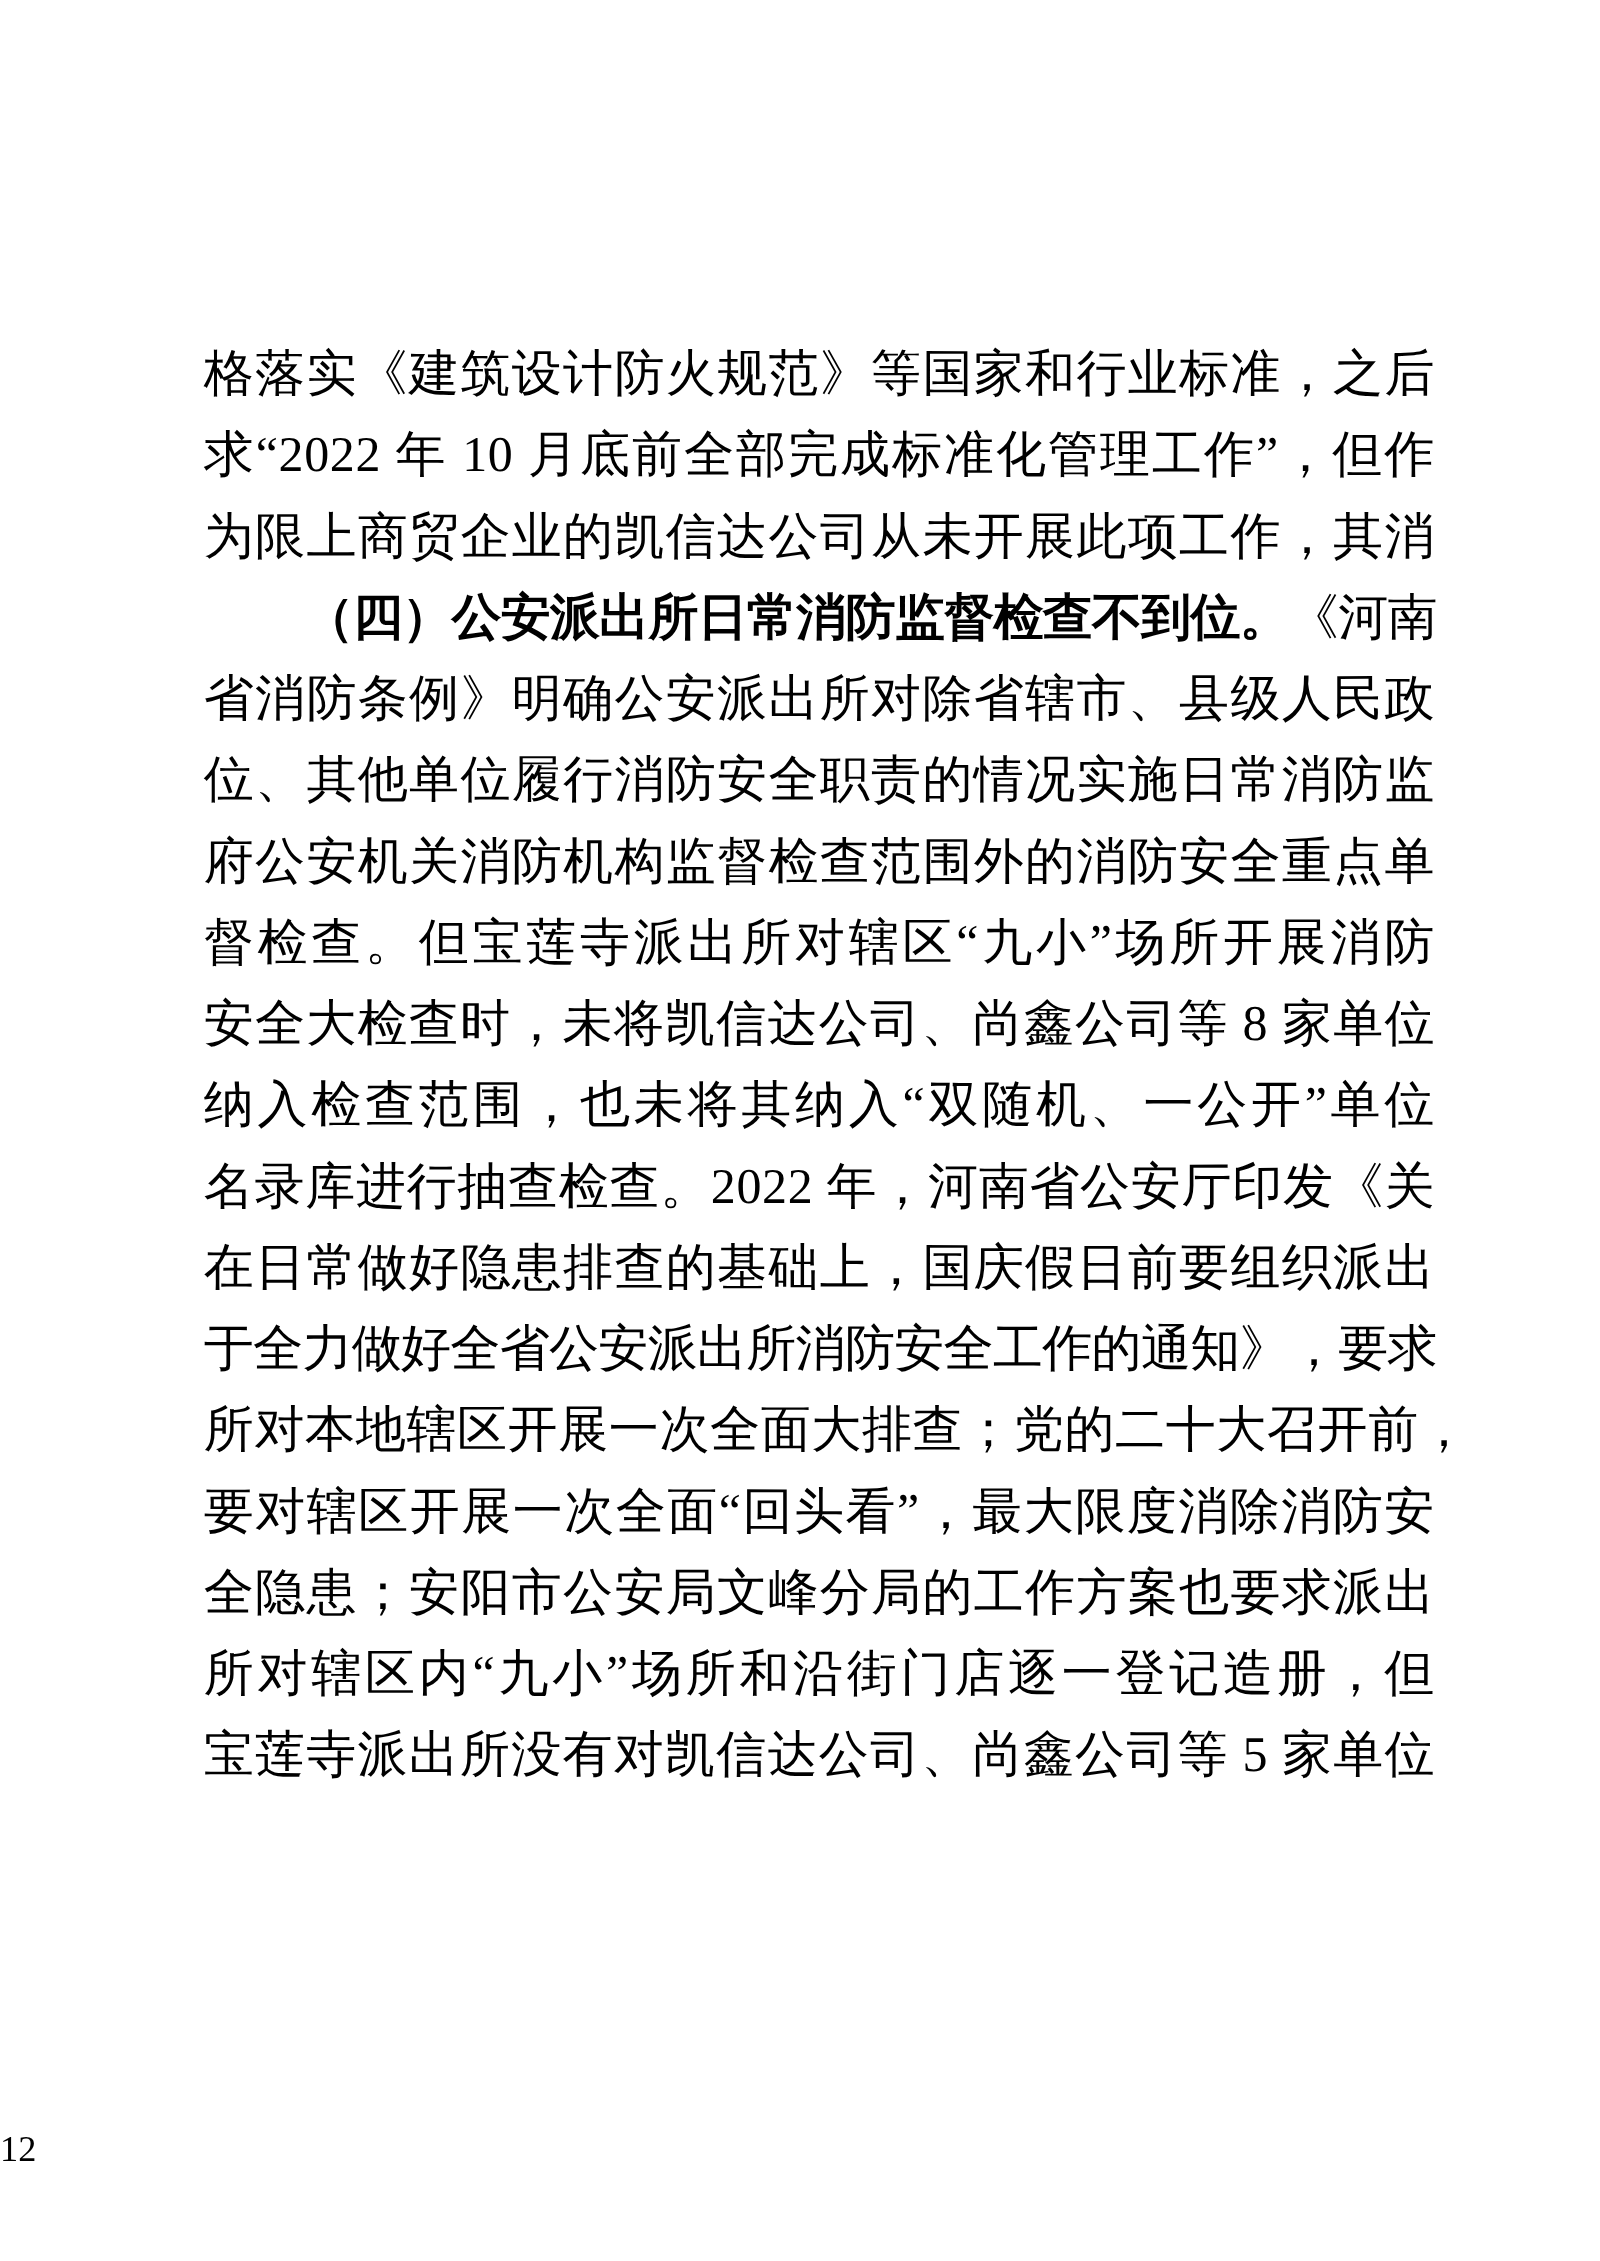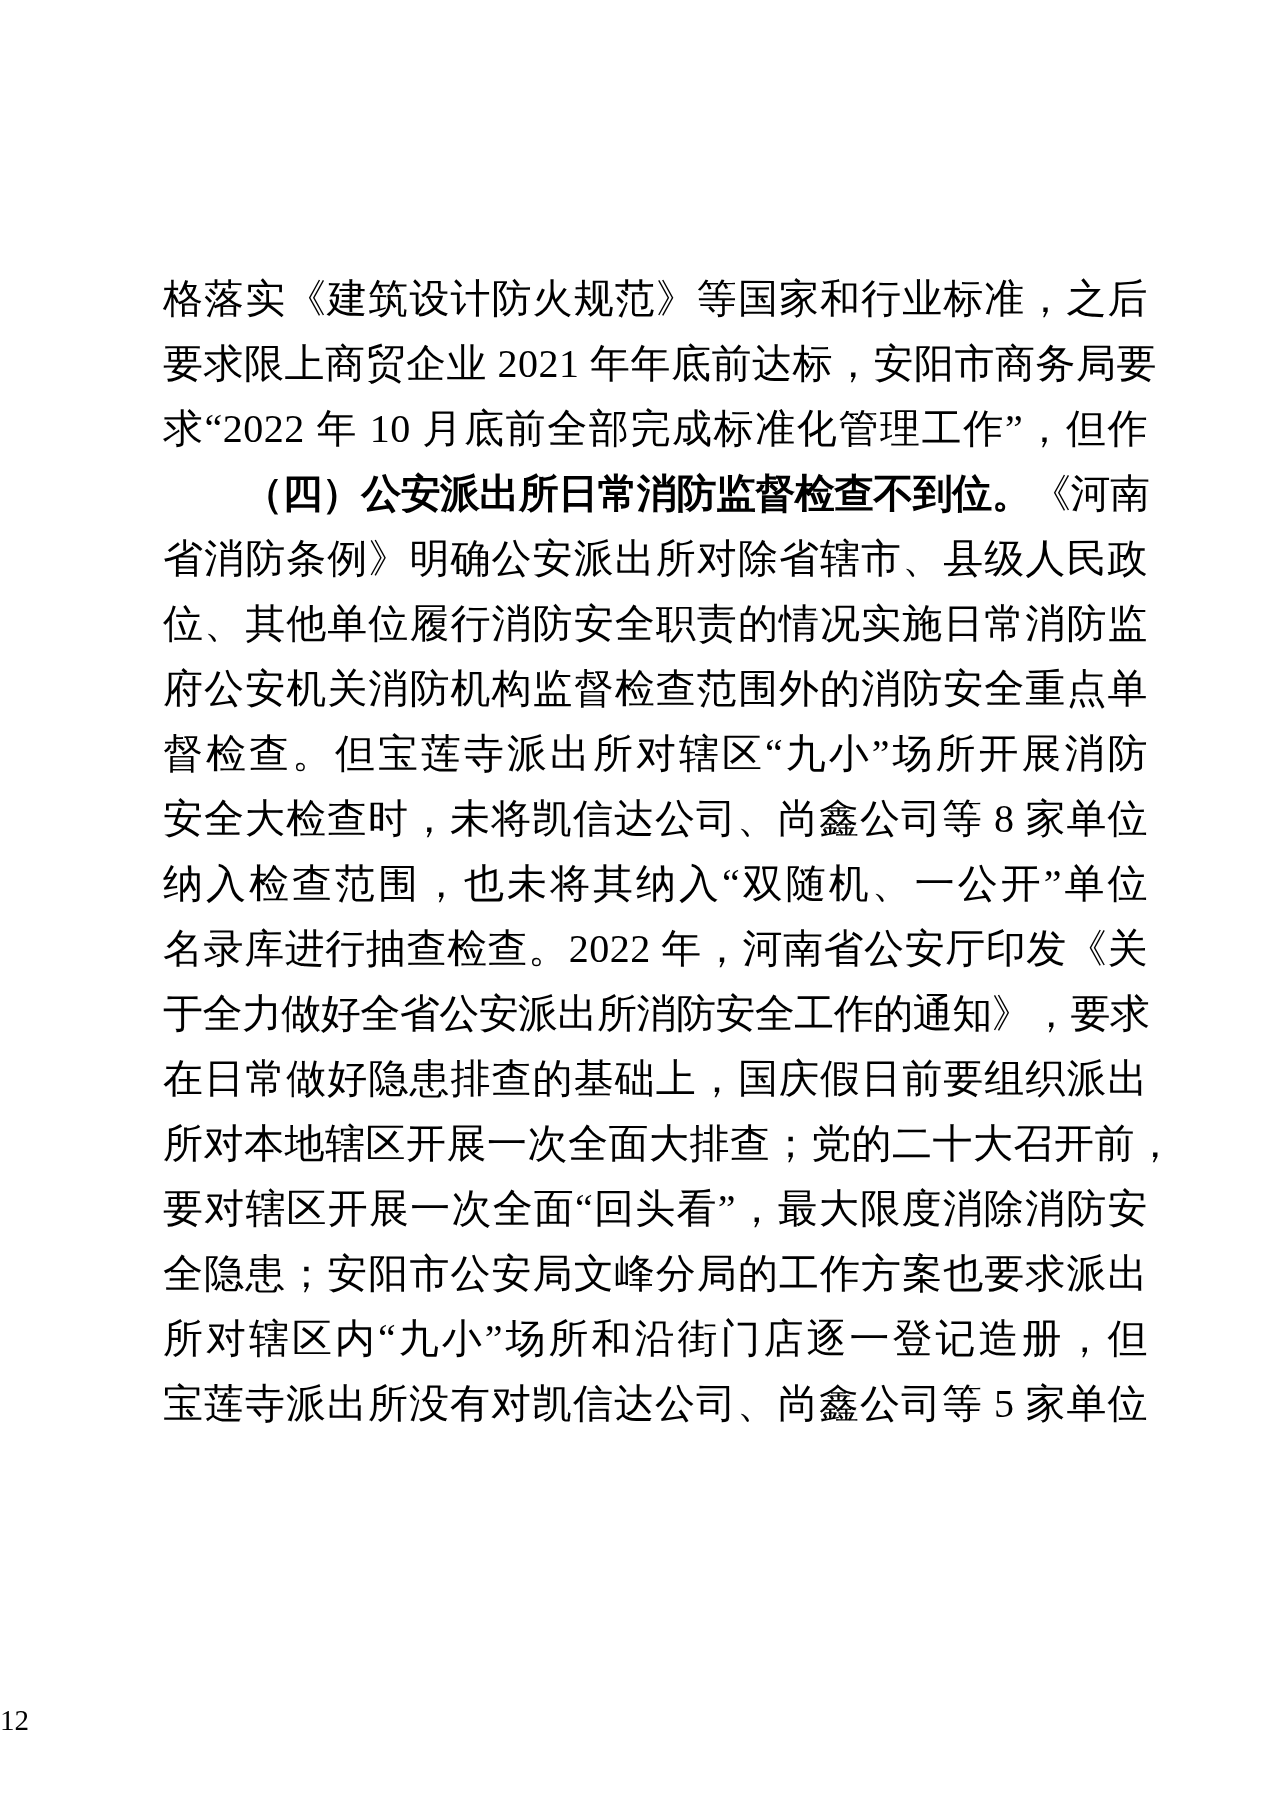--- a/index.html
+++ b/index.html
@@ -55,33 +55,33 @@
     color: #000000;
   }
 </style>
 </head>
 <body>
 
 <div class="page">
   <div class="text-block">
 
     <div class="line">格落实《建筑设计防火规范》等国家和行业标准，之后</div>
-    <div class="line">要求限上商贸企业 2021 年年底前达标，安阳市商务局要</div>
     <div class="line">求“2022 年 10 月底前全部完成标准化管理工作”，但作</div>
+    <div class="line">为限上商贸企业的凯信达公司从未开展此项工作，其消</div>
 
     <div class="line indent tight"><span class="bold-run">（四）公安派出所日常消防监督检查不到位。</span><span>《河南</span></div>
     <div class="line">省消防条例》明确公安派出所对除省辖市、县级人民政</div>
     <div class="line">位、其他单位履行消防安全职责的情况实施日常消防监</div>
     <div class="line">府公安机关消防机构监督检查范围外的消防安全重点单</div>
     <div class="line">督检查。但宝莲寺派出所对辖区“九小”场所开展消防</div>
     <div class="line">安全大检查时，未将凯信达公司、尚鑫公司等 8 家单位</div>
     <div class="line">纳入检查范围，也未将其纳入“双随机、一公开”单位</div>
     <div class="line">名录库进行抽查检查。2022 年，河南省公安厅印发《关</div>
+    <div class="line">在日常做好隐患排查的基础上，国庆假日前要组织派出</div>
     <div class="line tight">于全力做好全省公安派出所消防安全工作的通知》，要求</div>
-    <div class="line">在日常做好隐患排查的基础上，国庆假日前要组织派出</div>
     <div class="line">所对本地辖区开展一次全面大排查；党的二十大召开前，</div>
     <div class="line">要对辖区开展一次全面“回头看”，最大限度消除消防安</div>
     <div class="line">全隐患；安阳市公安局文峰分局的工作方案也要求派出</div>
     <div class="line">所对辖区内“九小”场所和沿街门店逐一登记造册，但</div>
     <div class="line">宝莲寺派出所没有对凯信达公司、尚鑫公司等 5 家单位</div>
 
   </div>
 
   <div class="page-number">12</div>
 </div>

